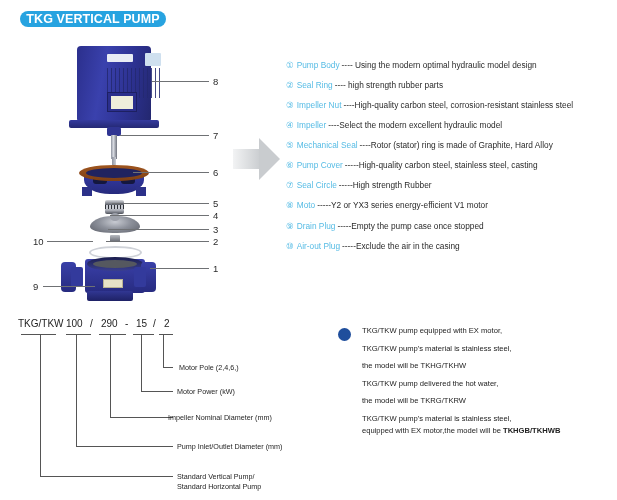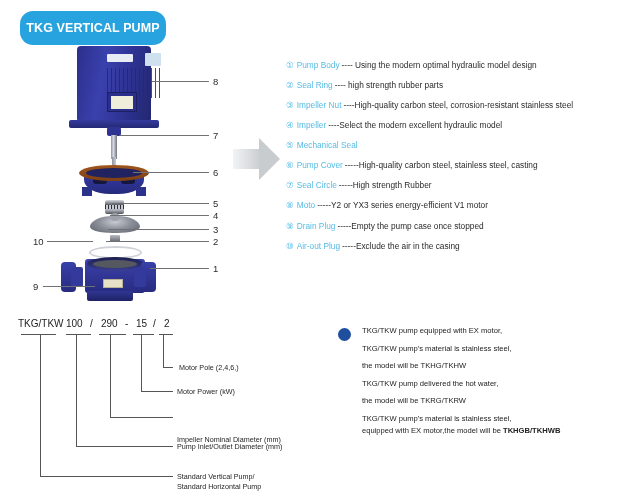--- a/index.html
+++ b/index.html
@@ -1,20 +1,20 @@
 <!DOCTYPE html>
 <html><head>
 <meta charset="utf-8">
 <style>
   html,body{margin:0;padding:0;background:#ffffff;}
   body{width:617px;height:500px;position:relative;overflow:hidden;
        font-family:"Liberation Sans",sans-serif;color:#222;}
 
   
-  .title-pill{position:absolute;left:20px;top:11px;width:146px;height:34px;
+  .title-pill{position:absolute;left:20px;top:11px;width:146px;height:16px;
     background:#27a3e0;border-radius:13px;display:flex;align-items:center;
     justify-content:center;}
   .title-pill span{color:#fff;font-size:12.5px;font-weight:bold;letter-spacing:.1px;
     white-space:nowrap;}
 
   
   .pump-art{position:absolute;left:55px;top:44px;width:125px;height:250px;}
   .pump-art *{box-sizing:border-box;}
 
   
@@ -233,20 +233,21 @@
     <span class="fdesc">----High-quality carbon steel, corrosion-resistant stainless steel</span>
   </div>
   <div class="frow">
     <span class="fnum">④</span>
     <span class="fname">Impeller</span>
     <span class="fdesc">----Select the modern excellent hydraulic model</span>
   </div>
   <div class="frow">
     <span class="fnum">⑤</span>
     <span class="fname">Mechanical Seal</span>
+    <span class="fdesc">----Rotor (stator) ring is made of Graphite, Hard Alloy</span>
   </div>
   <div class="frow">
     <span class="fnum">⑥</span>
     <span class="fname">Pump Cover</span>
     <span class="fdesc">-----High-quality carbon steel, stainless steel, casting</span>
   </div>
   <div class="frow">
     <span class="fnum">⑦</span>
     <span class="fname">Seal Circle</span>
     <span class="fdesc">-----High strength Rubber</span>
@@ -292,21 +293,21 @@
   <div class="mtick" style="left:163px;top:24px;height:33px;"></div>
 
   <div class="mseg" style="left:163px;top:57px;width:10px;"></div>
   <div class="mseg" style="left:141px;top:81px;width:32px;"></div>
   <div class="mseg" style="left:110px;top:107px;width:63px;"></div>
   <div class="mseg" style="left:76px;top:136px;width:97px;"></div>
   <div class="mseg" style="left:40px;top:166px;width:133px;"></div>
 
   <span class="mlabel" style="left:179px;top:53px;">Motor Pole (2,4,6,)</span>
   <span class="mlabel" style="left:177px;top:77px;text-align:right;">Motor Power  (kW)</span>
-  <span class="mlabel" style="left:177px;top:103px;margin-top:22px;">Impeller Nominal Diameter (mm)</span>
+  <span class="mlabel" style="left:168px;top:103px;">Impeller Nominal Diameter (mm)</span>
   <span class="mlabel" style="left:177px;top:132px;">Pump Inlet/Outlet Diameter (mm)</span>
   <span class="mlabel" style="left:177px;top:162px;">Standard Vertical  Pump/</span>
   <span class="mlabel" style="left:177px;top:172px;">Standard  Horizontal Pump</span>
 </div>
 
 <div class="notes">
   <div class="dot"></div>
   <div class="nline">TKG/TKW pump equipped with EX motor,</div>
   <div class="nline">TKG/TKW pump's material is stainless steel,</div>
   <div class="nline">the model will be  TKHG/TKHW</div>

